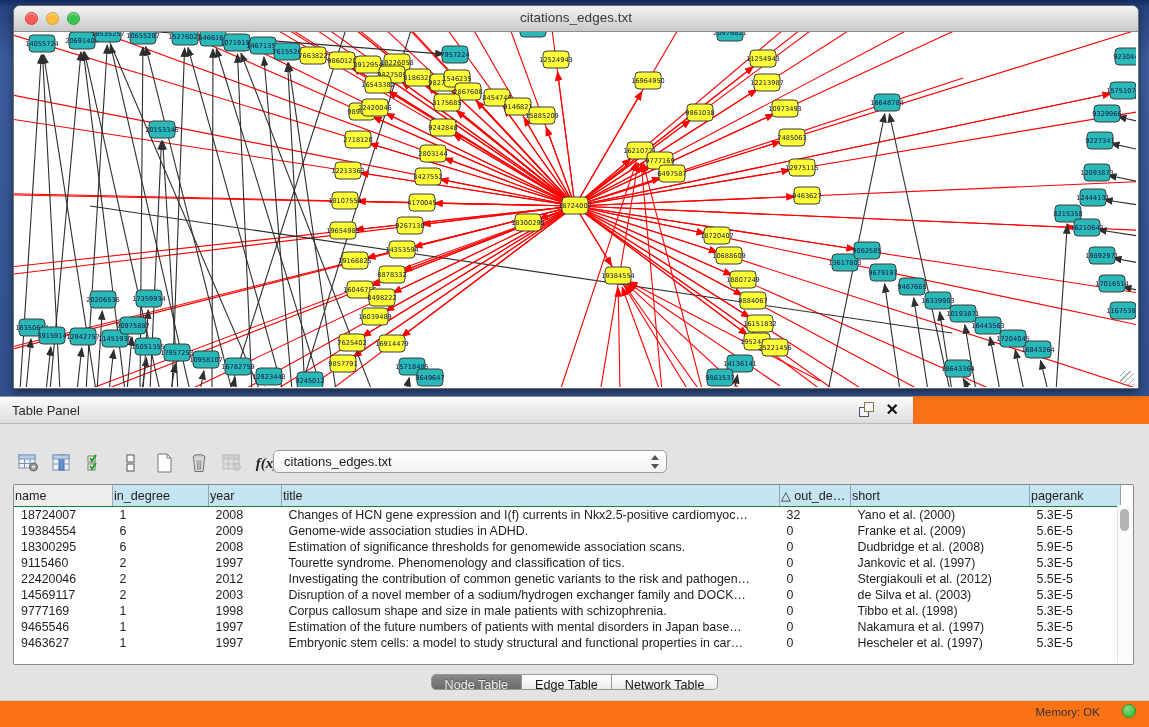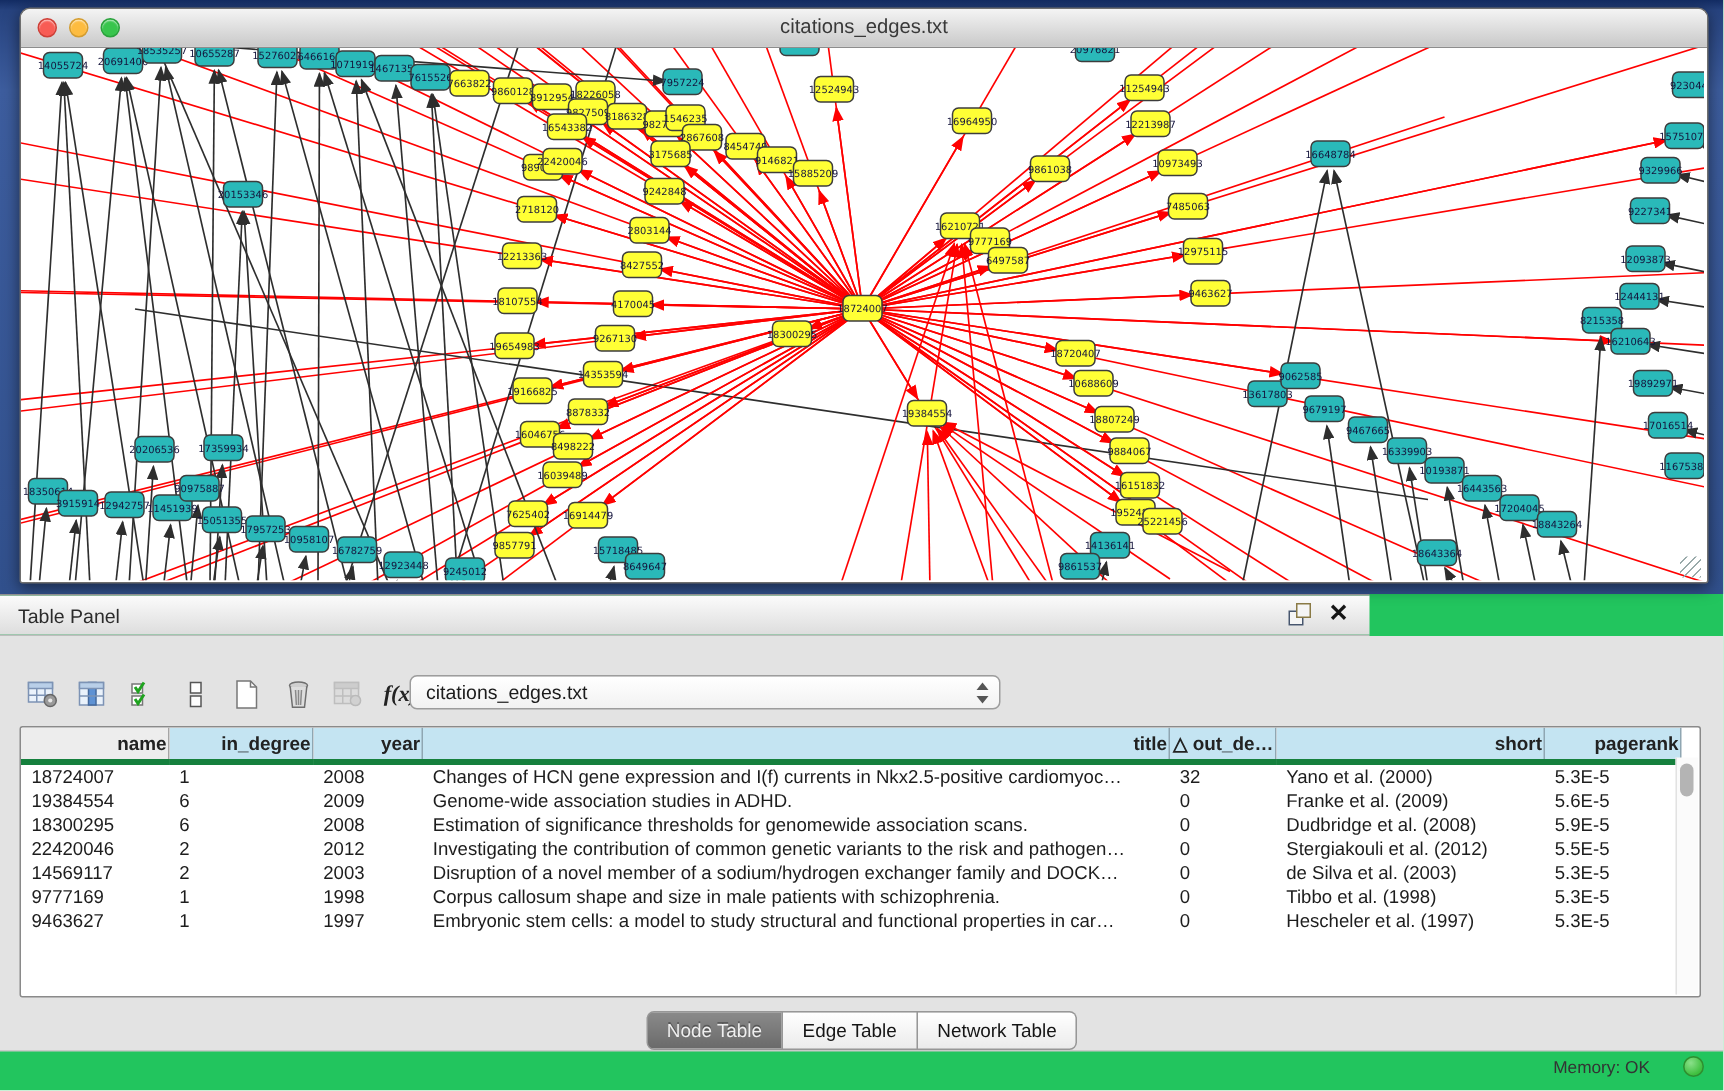--- a/index.html
+++ b/index.html
@@ -1,16 +1,16 @@
 <!DOCTYPE html>
 <html><head>
 <meta charset="utf-8">
 <style>
   html,body{margin:0;padding:0}
-  .app{position:relative;width:1149px;height:727px;background:#22c55e;
+  .app{position:relative;width:1149px;height:727px;background:#f97316;
        font-family:"Liberation Sans",sans-serif;overflow:hidden;-webkit-font-smoothing:antialiased}
 
   
   .desktop{position:absolute;left:0;top:0;width:1149px;height:396px;
     background:linear-gradient(180deg,#132c63 0,#27437f 7px,#3d5d9e 60px,#31508c 100%)}
   .netwin{position:absolute;left:13px;top:5px;width:1124px;height:382px;background:#fff;
     border:1px solid #6f6f6f;border-radius:7px 7px 2px 2px;box-shadow:0 3px 10px rgba(0,0,0,.5)}
   .titlebar{position:absolute;left:0;top:0;right:0;height:25px;border-radius:6px 6px 0 0;
     background:linear-gradient(#f4f4f4,#c9c9c9);border-bottom:1px solid #8d8d8d}
   .lights{position:absolute;left:11px;top:6px;display:flex;gap:8px}
@@ -46,31 +46,31 @@
   .combo .val{position:absolute;left:10px;top:3px;font-size:13px;color:#1c1c1c}
   .stepper{position:absolute;right:7px;top:4px;width:9px;height:14px}
   .stepper:before{content:"";position:absolute;left:1px;top:0;border-left:4px solid transparent;
     border-right:4px solid transparent;border-bottom:5px solid #555}
   .stepper:after{content:"";position:absolute;left:1px;bottom:0;border-left:4px solid transparent;
     border-right:4px solid transparent;border-top:5px solid #555}
 
   .tablebox{position:absolute;left:13px;top:60px;width:1121px;height:181px;background:#fff;
     border:1px solid #8a8a8a;border-radius:2px;box-sizing:border-box;overflow:hidden}
   table.grid{border-collapse:collapse;table-layout:fixed;font-size:12.4px;color:#1d1d1d;width:1086px}
-  table.grid th{height:19px;font-weight:bold;font-size:12.6px;color:#222;background:#c4e4f2;
-    border-right:1px solid #8fa6b2;border-bottom:4px solid #15803d;text-align:right;overflow:hidden;white-space:nowrap;cursor:pointer}
+  table.grid th{height:19px;font-weight:normal;font-size:12.6px;color:#222;background:#c4e4f2;
+    border-right:1px solid #8fa6b2;border-bottom:1px solid #15803d;text-align:left;overflow:hidden;white-space:nowrap;cursor:pointer}
   table.grid th.plain{background:#ededed;border-right:1px solid #a5a5a5}
   table.grid td{height:16px;padding:0 4px 0 7px;overflow:hidden;white-space:nowrap;text-overflow:ellipsis;cursor:default}
   td.c-short{padding-left:18px}
   td.c-pr{padding-left:14px}
   .vscroll{position:absolute;right:1px;top:20px;bottom:1px;width:14px;background:#fbfbfb;border-left:1px solid #e2e2e2}
   .thumb{position:absolute;left:2px;top:4px;width:9px;height:22px;background:#b4b4b4;border-radius:5px}
 
   .tabbar{position:absolute;left:0;right:0;top:250px;display:flex;justify-content:center}
-  .seg{height:26px;line-height:21px;padding:0 13px;font-size:12.6px;color:#151515;background:linear-gradient(#ffffff,#ebebeb);
+  .seg{height:16px;line-height:21px;padding:0 13px;font-size:12.6px;color:#151515;background:linear-gradient(#ffffff,#ebebeb);
     border:1px solid #979797;border-left:none;cursor:pointer}
   .seg:first-child{border-left:1px solid #979797;border-radius:5px 0 0 5px}
   .seg:last-child{border-radius:0 5px 5px 0}
   .seg.active{background:linear-gradient(#8a8a8a,#6a6a6a);color:#efefef;text-shadow:0 -1px 0 rgba(0,0,0,.3)}
 
   .statusline{position:absolute;left:0;top:700px;width:1149px;border-top:1px solid #c9c9c9}
   .memlabel{position:absolute;right:49px;top:706px;font-size:11.5px;color:#333}
   .memdot{position:absolute;right:13px;top:704px;width:14px;height:14px;border-radius:50%;
     background:radial-gradient(circle at 35% 30%,#8ae08a,#3fbf3f 70%);border:1px solid #2f8f2f;box-sizing:border-box}
 </style>
@@ -847,20 +847,29 @@
             <tr>
               <td>18300295</td>
               <td>6</td>
               <td>2008</td>
               <td>Estimation of significance thresholds for genomewide association scans.</td>
               <td>0</td>
               <td class="c-short">Dudbridge et al. (2008)</td>
               <td class="c-pr">5.9E-5</td>
             </tr>
             <tr>
+              <td>9115460</td>
+              <td>2</td>
+              <td>1997</td>
+              <td>Tourette syndrome. Phenomenology and classification of tics.</td>
+              <td>0</td>
+              <td class="c-short">Jankovic et al. (1997)</td>
+              <td class="c-pr">5.3E-5</td>
+            </tr>
+            <tr>
               <td>22420046</td>
               <td>2</td>
               <td>2012</td>
               <td>Investigating the contribution of common genetic variants to the risk and pathogen…</td>
               <td>0</td>
               <td class="c-short">Stergiakouli et al. (2012)</td>
               <td class="c-pr">5.5E-5</td>
             </tr>
             <tr>
               <td>14569117</td>
@@ -874,20 +883,29 @@
             <tr>
               <td>9777169</td>
               <td>1</td>
               <td>1998</td>
               <td>Corpus callosum shape and size in male patients with schizophrenia.</td>
               <td>0</td>
               <td class="c-short">Tibbo et al. (1998)</td>
               <td class="c-pr">5.3E-5</td>
             </tr>
             <tr>
+              <td>9465546</td>
+              <td>1</td>
+              <td>1997</td>
+              <td>Estimation of the future numbers of patients with mental disorders in Japan base…</td>
+              <td>0</td>
+              <td class="c-short">Nakamura et al. (1997)</td>
+              <td class="c-pr">5.3E-5</td>
+            </tr>
+            <tr>
               <td>9463627</td>
               <td>1</td>
               <td>1997</td>
               <td>Embryonic stem cells: a model to study structural and functional properties in car…</td>
               <td>0</td>
               <td class="c-short">Hescheler et al. (1997)</td>
               <td class="c-pr">5.3E-5</td>
             </tr>
           </tbody>
       </table>

